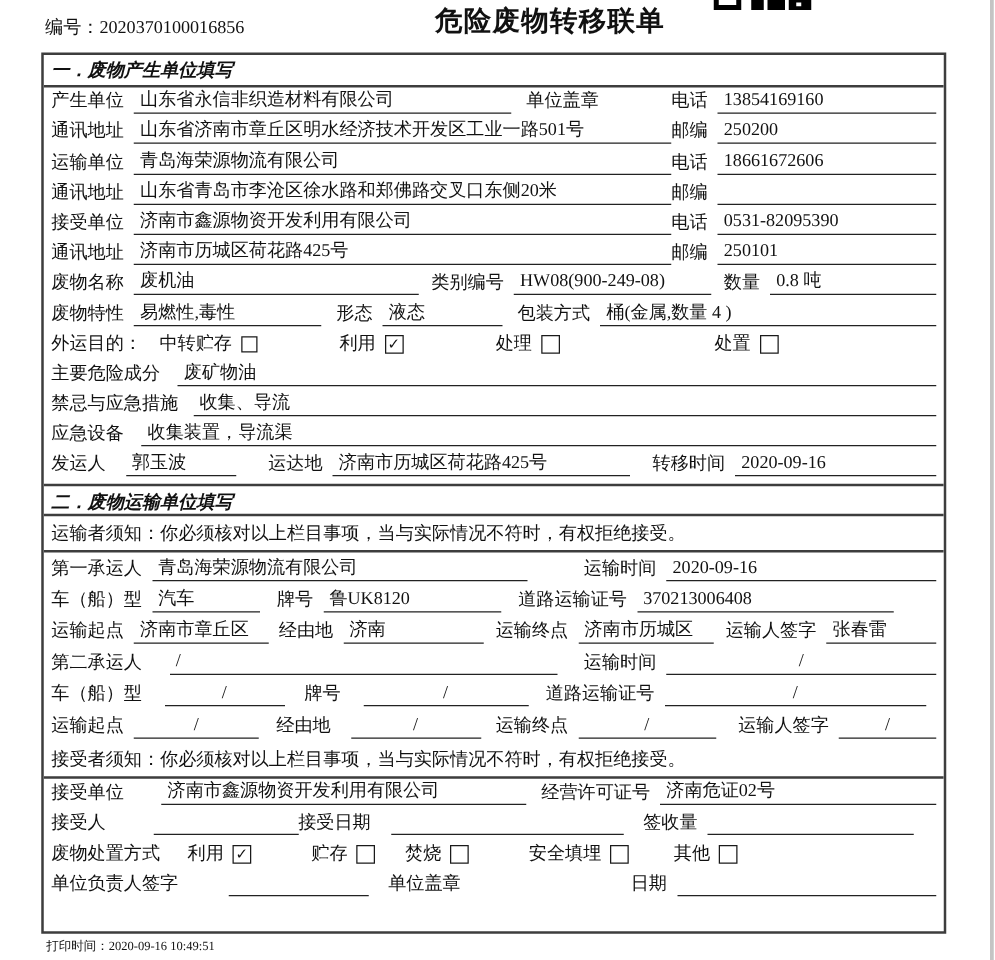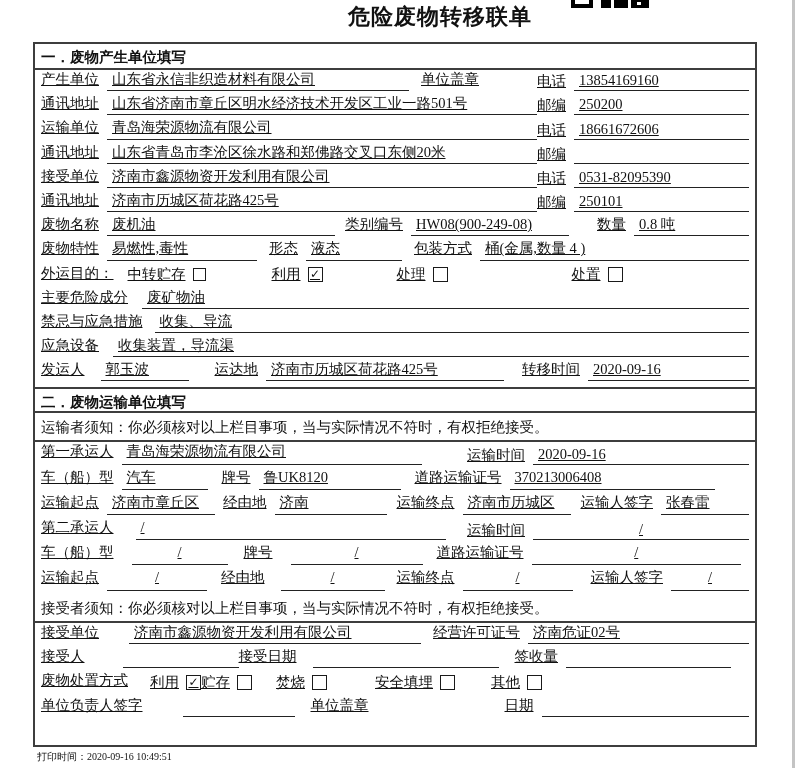--- a/index.html
+++ b/index.html
@@ -20,30 +20,30 @@
   .qr .q4 { position:absolute; left:60px; top:0px; width:18px; height:8px; background:#000; }
   .qr .q5 { position:absolute; left:66px; top:2px; width:4px; height:3px; background:#fff; }
 
   .form {
     position:absolute; left:33px; top:42px; width:724px; height:705px;
     border:2px solid #3d3d3d; box-sizing:border-box;
     display:flex; flex-direction:column; overflow:hidden;
   }
   .sec-h {
     flex:none; height:26px; line-height:22px; padding:2px 6px 0 6px; box-sizing:border-box;
-    font-weight:bold; font-size:14.5px; border-bottom:2px solid #3d3d3d;
+    font-weight:bold; font-size:14.5px; border-bottom:2px solid #3d3d3d;font-style:italic;
   }
   .sec-h.mid { border-top:2px solid #3d3d3d; margin-top:3px; }
   .notice {
     flex:none; height:29px; line-height:26px; padding:1px 6px 0 6px; box-sizing:border-box;
     font-size:14.5px; border-bottom:2px solid #3d3d3d; white-space:nowrap;
   }
   .row {
-    flex:none; display:flex; padding:0 6px 3px 6px;
-    height:24.2px; box-sizing:border-box; font-size:14.5px; line-height:19px; white-space:nowrap;text-decoration:underline;
+    flex:none; display:flex; align-items:flex-end; padding:0 6px 3px 6px;
+    height:24.2px; box-sizing:border-box; font-size:14.5px; line-height:19px; white-space:nowrap;
   }
   .row.s2 { height:25.2px; }
   .row.s3 { height:24.4px; }
   .lbl { flex:none; margin-right:8px; }
   .val { border-bottom:1.4px solid #222; padding:0 5px; box-sizing:border-box; overflow:hidden; }
   .grow { flex:1; }
   .c { text-align:center; }
   .rg  { margin-left:auto; flex:none; display:flex; align-items:flex-end; width:212px; }
   .rg2 { margin-left:auto; flex:none; display:flex; align-items:flex-end; width:282px; }
   .opt { flex:none; display:flex; align-items:center; }
@@ -60,20 +60,21 @@
 <div class="page">
 
   <div class="qr">
     <span class="q1"></span>
     <span class="q2"></span>
     <span class="q3"></span>
     <span class="q4"></span>
     <span class="q5"></span>
   </div>
 
+  <div class="serial"><span>编号：</span><span>2020370100016856</span></div>
 
   <div class="title">危险废物转移联单</div>
 
   <div class="form">
 
     <div class="sec-h">一．废物产生单位填写</div>
 
     <div class="row">
       <span class="lbl">产生单位</span>
       <span class="val" style="width:302px">山东省永信非织造材料有限公司</span>
@@ -127,21 +128,21 @@
         <span class="lbl">邮编</span>
         <span class="val grow">250101</span>
       </span>
     </div>
 
     <div class="row">
       <span class="lbl">废物名称</span>
       <span class="val" style="width:228px">废机油</span>
       <span class="lbl" style="margin-left:10px">类别编号</span>
       <span class="val" style="width:158px">HW08(900-249-08)</span>
-      <span class="lbl" style="margin-left:28px">数量</span>
+      <span class="lbl" style="margin-left:10px">数量</span>
       <span class="val grow">0.8 吨</span>
     </div>
 
     <div class="row">
       <span class="lbl">废物特性</span>
       <span class="val" style="width:150px">易燃性,毒性</span>
       <span class="lbl" style="margin-left:12px">形态</span>
       <span class="val" style="width:96px">液态</span>
       <span class="lbl" style="margin-left:12px">包装方式</span>
       <span class="val grow">桶(金属,数量 4 )</span>
@@ -269,21 +270,21 @@
       <span class="lbl" style="margin-left:16px">签收量</span>
       <span class="val grow" style="margin-right:18px"></span>
     </div>
 
     <div class="row s3">
       <span class="lbl">废物处置方式</span>
       <span class="opt" style="margin-left:14px">
         <span>利用</span>
         <span class="cb">✓</span>
       </span>
-      <span class="opt" style="">
+      <span class="opt" style="margin-left:48px">
         <span>贮存</span>
         <span class="cb"></span>
       </span>
       <span class="opt" style="margin-left:24px">
         <span>焚烧</span>
         <span class="cb"></span>
       </span>
       <span class="opt" style="margin-left:48px">
         <span>安全填埋</span>
         <span class="cb"></span>

